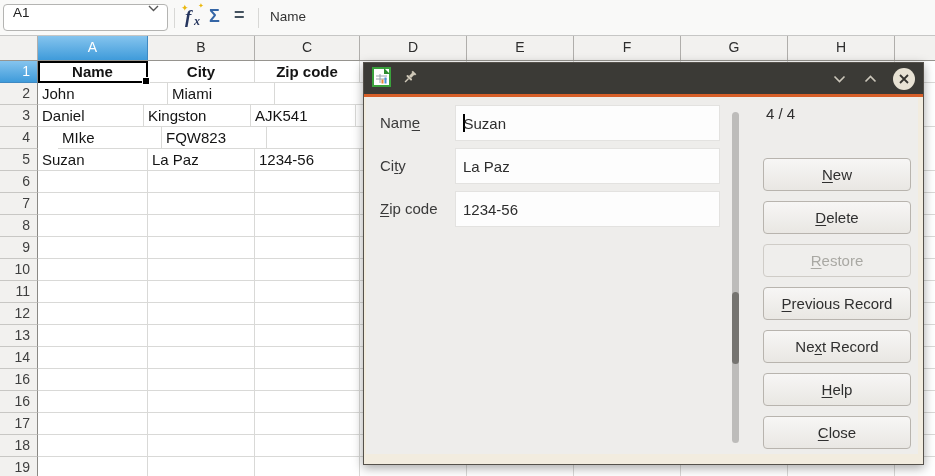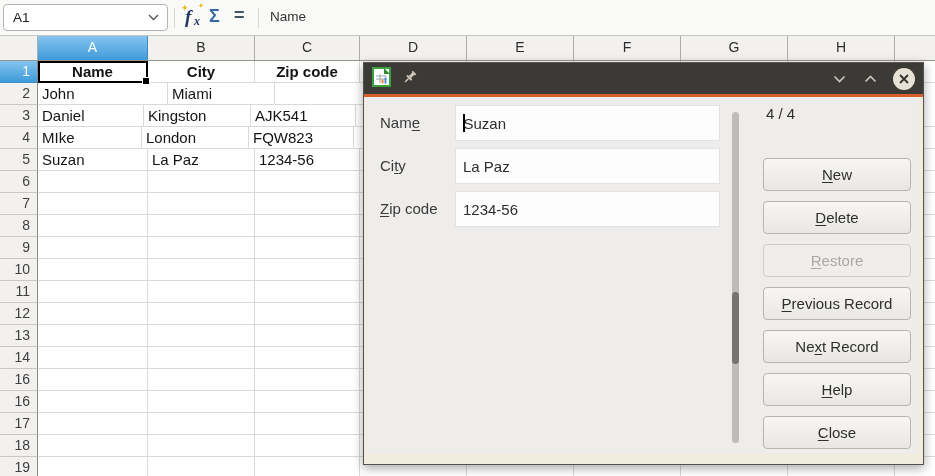--- a/index.html
+++ b/index.html
@@ -3,21 +3,21 @@
 <meta charset="utf-8">
 <style>
   html,body{margin:0;padding:0;}
   body{width:935px;height:476px;overflow:hidden;position:relative;
        font-family:"Liberation Sans",sans-serif;background:#fff;}
   
   .toolbar{position:absolute;left:0;top:0;width:935px;height:36px;background:#f9f9f8;
            border-bottom:1px solid #c6c6c5;box-sizing:border-box;}
   .name-box{position:absolute;left:3px;top:4px;width:165px;height:27px;background:#fff;
             border:1px solid #b4b4b2;border-radius:4px;box-sizing:border-box;
-            display:flex;align-items:center;font-size:13.5px;color:#222;}
+            display:flex;align-items:flex-start;font-size:13.5px;color:#222;}
   .name-box .nb-text{padding-left:9px;flex:1;}
   .name-box .nb-chev{margin-right:8px;display:flex;}
   .tb-sep{position:absolute;top:8px;width:1px;height:20px;background:#d8d8d6;}
   .icon-fx{position:absolute;left:181px;top:5px;width:26px;height:26px;cursor:default;}
   .fx-f{font-family:"Liberation Serif",serif;font-style:italic;font-weight:bold;
         font-size:19px;color:#26365e;position:absolute;left:4px;top:1px;}
   .fx-x{font-family:"Liberation Serif",serif;font-style:italic;font-weight:bold;
         font-size:12px;color:#26365e;position:absolute;left:13px;top:9px;}
   .fx-star1{position:absolute;left:0px;top:-2px;font-size:9px;color:#eab80e;}
   .fx-star2{position:absolute;left:17px;top:-3px;font-size:7px;color:#eab80e;}
@@ -167,22 +167,21 @@
         <div class="g-cell" style="width: 107px;">Kingston</div>
         <div class="g-cell" style="width: 105px;">AJK541</div>
         <div class="g-cell" style="width: 107px;"></div>
         <div class="g-cell" style="width: 107px;"></div>
         <div class="g-cell" style="width: 107px;"></div>
         <div class="g-cell" style="width: 107px;"></div>
         <div class="g-cell" style="width: 107px;"></div>
         <div class="g-cell" style="width: 107px;"></div>
       </div>
       <div class="g-row">
-        <div class="g-cell" style="width: 104px;">MIke</div>
-        <div class="g-cell" style="width: 107px;">London</div>
+        <div class="g-cell" style="width: 104px; margin-left: 20px;">MIke</div>
         <div class="g-cell" style="width: 105px;">FQW823</div>
         <div class="g-cell" style="width: 107px;"></div>
         <div class="g-cell" style="width: 107px;"></div>
         <div class="g-cell" style="width: 107px;"></div>
         <div class="g-cell" style="width: 107px;"></div>
         <div class="g-cell" style="width: 107px;"></div>
         <div class="g-cell" style="width: 107px;"></div>
       </div>
       <div class="g-row">
         <div class="g-cell" style="width: 110px;">Suzan</div>

